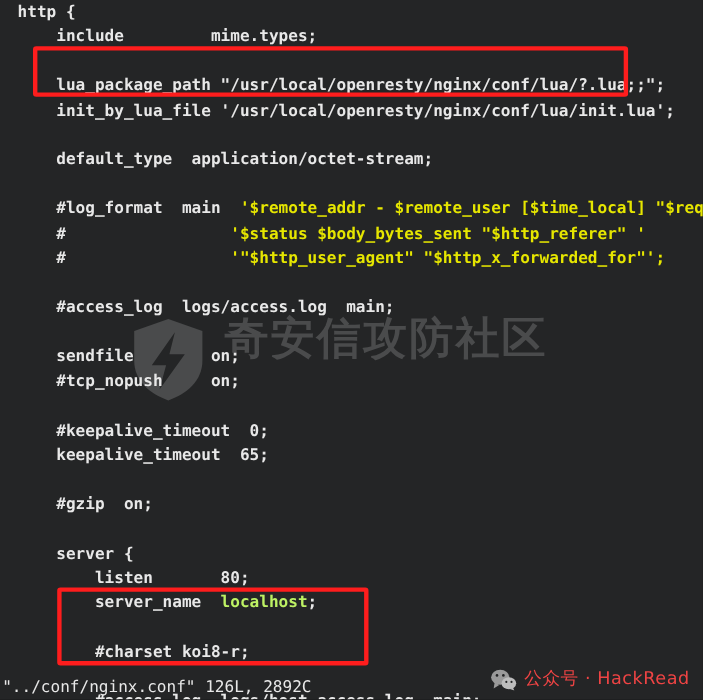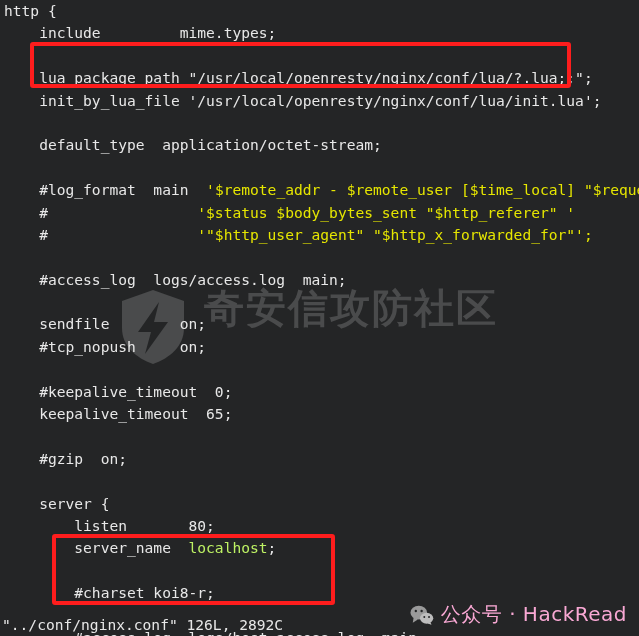--- a/index.html
+++ b/index.html
@@ -48,41 +48,42 @@
     gap: 7px;
     z-index: 6;
     pointer-events: none;
   }
   #wm-bottom .wx {
     width: 24px;
     height: 20px;
   }
   #wm-bottom .wm-text2 {
     font-family: "DejaVu Sans", "Liberation Sans", sans-serif;
-    font-size: 20px;
-    color: #f9a8d4;
+    font-size: 16px;
+    color: #ef4444;
     letter-spacing: 0.5px;
   }
 
   
   #code {
     position: absolute;
     left: 0;
     top: 0;
     width: 639px;
     z-index: 3;
     font-size: 14.6px;
     line-height: 22.4px;
     white-space: pre;
     color: #e3e3e3;
   }
   #code .ln {
     height: 22.4px;
-    padding-left: 4px;
+    padding-left: 16px;
     white-space: pre;
+    font-weight: bold;
   }
   .c-def  { color: #e8e8e8; }
   .c-str  { color: #e6e600; }
   .c-mag  { color: #bef264; }
 
   
   #statusline {
     position: absolute;
     left: 0;
     bottom: 1px;

